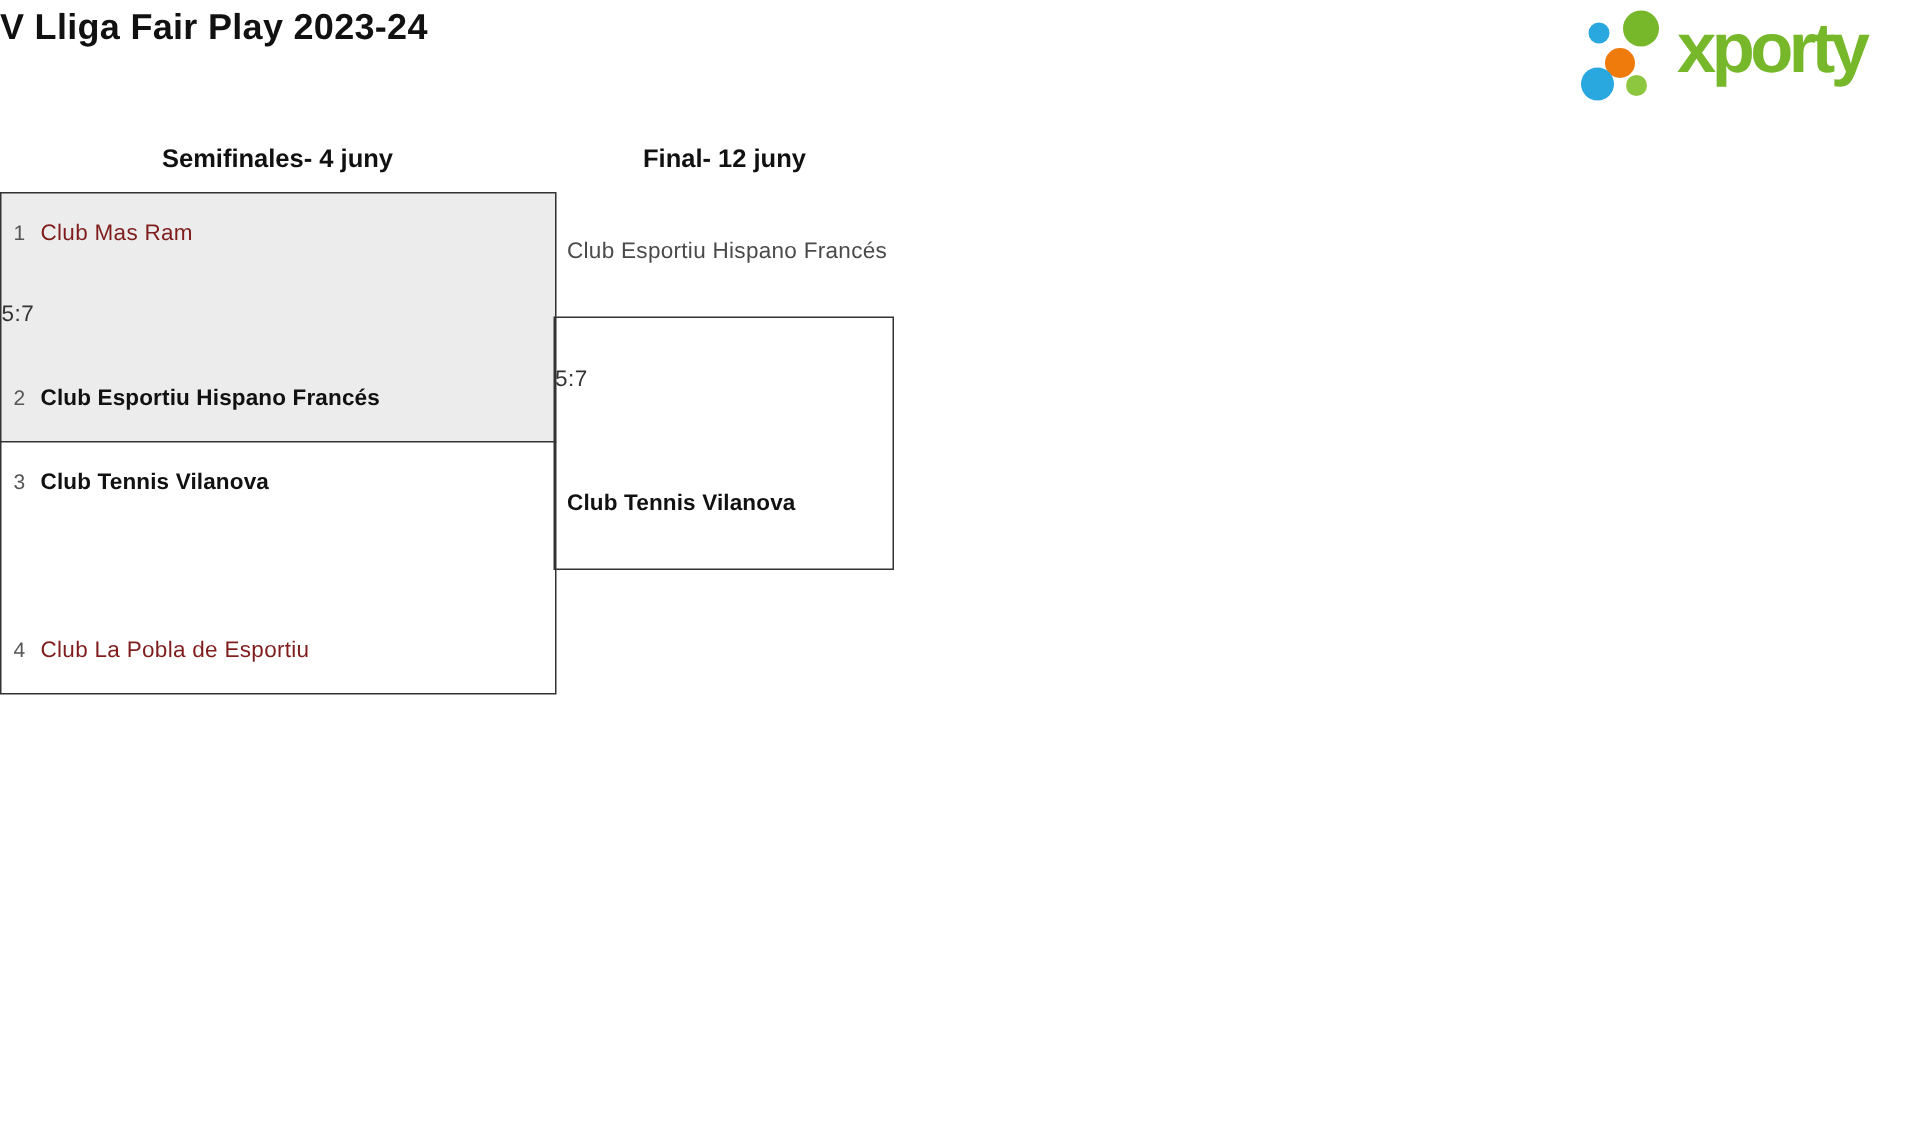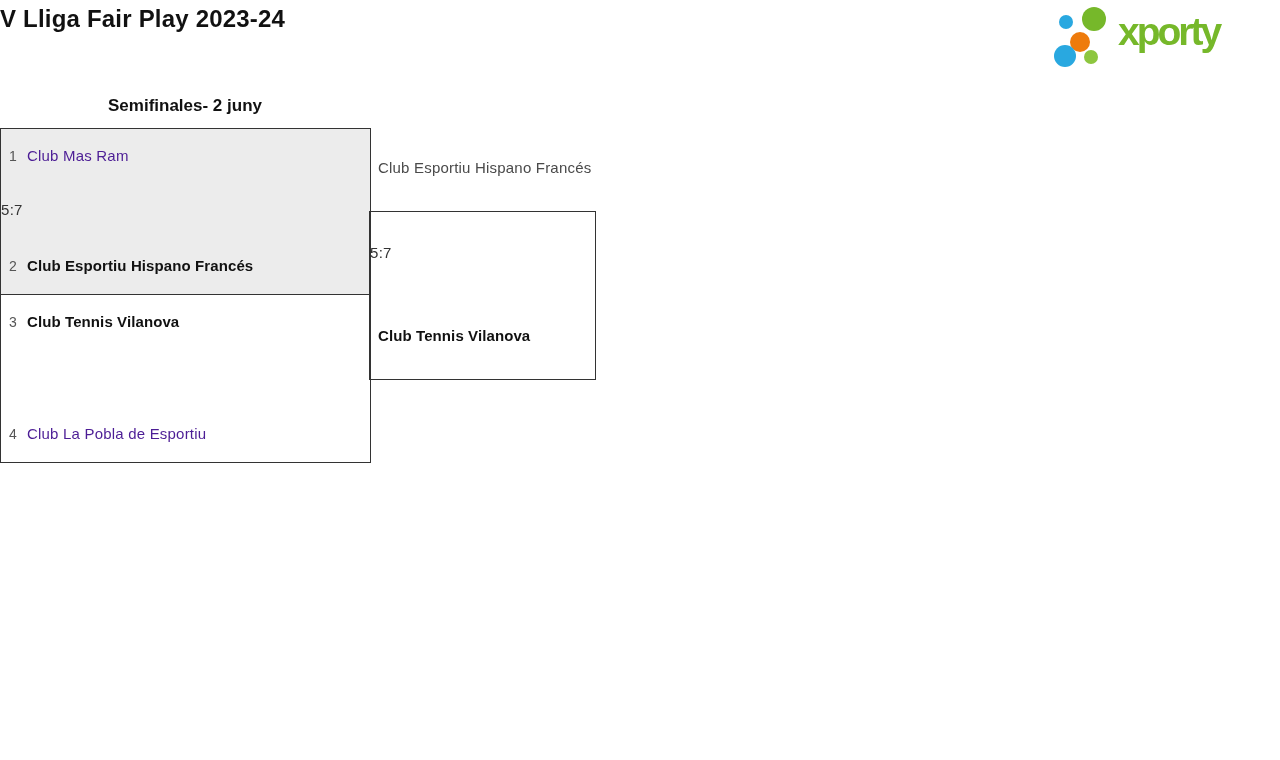--- a/index.html
+++ b/index.html
@@ -29,21 +29,21 @@
   .logo-dots { position: absolute; left: 0; top: 0; width: 70px; height: 70px; }
   .dot { position: absolute; border-radius: 50%; }
   .dot-blue-small  { left: 11px; top: 15px; width: 14px; height: 14px; background: #29a8e0; }
   .dot-green-big   { left: 34px; top: 7px;  width: 24px; height: 24px; background: #76b82a; }
   .dot-orange      { left: 22px; top: 32px; width: 20px; height: 20px; background: #ee7b0c; }
   .dot-blue-big    { left: 6px;  top: 45px; width: 22px; height: 22px; background: #29a8e0; }
   .dot-green-small { left: 36px; top: 50px; width: 14px; height: 14px; background: #8dc63f; }
   .logo-text {
     position: absolute;
     left: 70px; top: 4px;
-    font-size: 39px;
+    font-size: 47px;
     line-height: 56px;
     font-weight: 700;
     letter-spacing: -3px;
     color: #76b82a;
     white-space: nowrap;
   }
 
   
   .round-header {
     position: absolute;
@@ -77,21 +77,21 @@
     overflow: hidden;
   }
   .seed {
     font-size: 14px;
     color: #555555;
     min-width: 11px;
     flex: 0 0 auto;
   }
   .team-name {
     font-size: 15px;
-    color: #4c1d95;
+    color: #7f1d1d;
     letter-spacing: 0.2px;
   }
   .team-name.winner {
     font-weight: 700;
     color: #111111;
     letter-spacing: 0.1px;
   }
   .score {
     position: absolute;
     left: 0;
@@ -143,21 +143,22 @@
     <div class="logo-dots">
       <span class="dot dot-blue-small"></span>
       <span class="dot dot-green-big"></span>
       <span class="dot dot-orange"></span>
       <span class="dot dot-blue-big"></span>
       <span class="dot dot-green-small"></span>
     </div>
     <div class="logo-text">xporty</div>
   </div>
 
-  <div class="round-header round-header-1">Semifinales- 2 juny</div>
+  <div class="round-header round-header-1">Semifinales- 4 juny</div>
+  <div class="round-header round-header-2">Final- 12 juny</div>
 
   <div class="match match-sf1">
     <div class="team-row sf-row-top">
       <span class="seed">1</span>
       <span class="team-name">Club Mas Ram</span>
     </div>
     <div class="score sf1-score">5:7</div>
     <div class="team-row sf-row-bottom">
       <span class="seed">2</span>
       <span class="team-name winner">Club Esportiu Hispano Francés</span>

